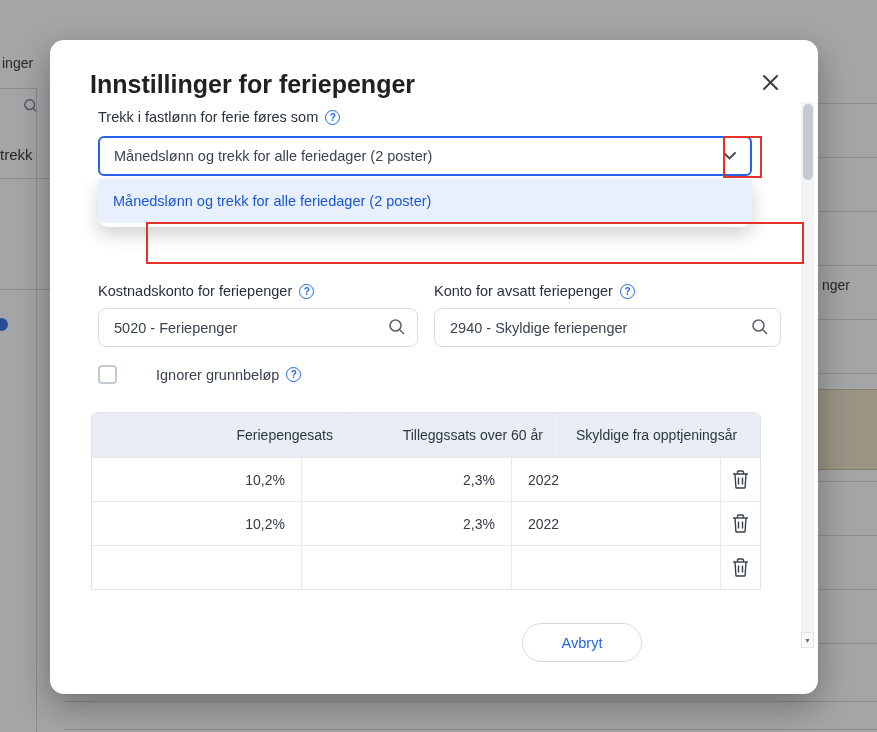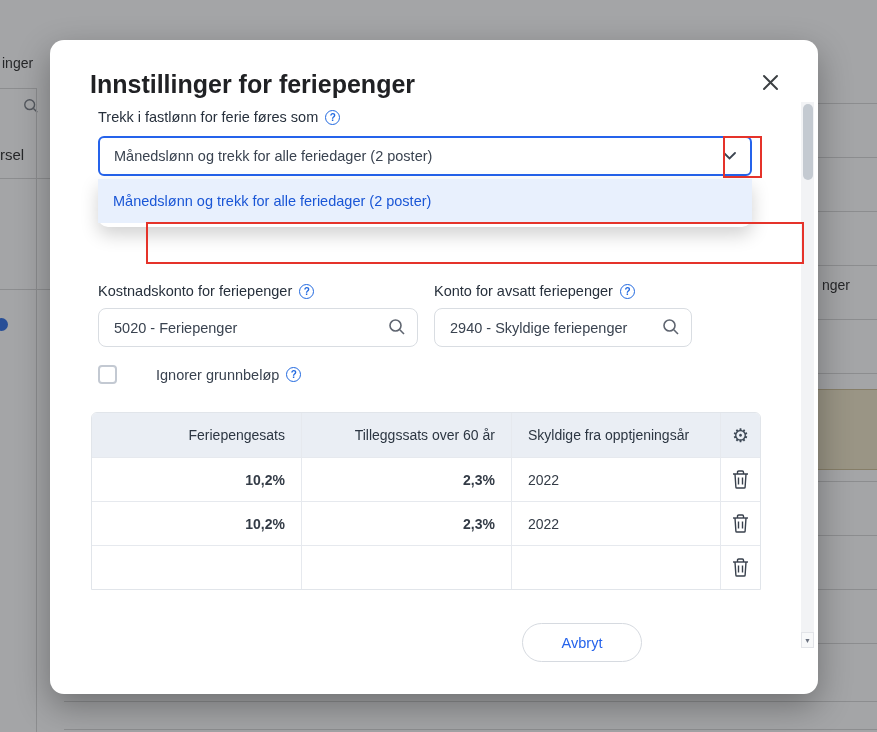--- a/index.html
+++ b/index.html
@@ -49,38 +49,38 @@
               box-shadow:0 8px 18px rgba(0,0,0,0.18); z-index:3; padding-bottom:4px; }
   .dd-option { height:44px; display:flex; align-items:center; padding:0 15px; font-size:14.5px; cursor:pointer; }
   .dd-selected { background:#e8f0fd; color:#1a56d6; }
   .dd-plain { color:#717b88; }
 
   .lbl-kostnad { left:48px; top:243px;text-align:right; }
   .lbl-avsatt { left:384px; top:243px; }
 
   .inp-wrap { position:absolute; height:39px; }
   .inp-kostnad { left:48px; top:268px; width:320px; }
-  .inp-avsatt { left:384px; top:268px; width:258px; }
+  .inp-avsatt { left:384px; top:268px; width:347px; }
   .inp-wrap input { width:100%; height:100%; border:1px solid #d9dde2; border-radius:8px; padding:0 38px 0 15px;
                     font-size:14.5px; color:#3a4350; font-family:inherit; background:#fff; }
   .inp-search { position:absolute; right:12px; top:10px; }
 
   .chk-row { position:absolute; left:48px; top:325px; display:flex; align-items:center;gap:28px; }
   .checkbox { width:19px; height:19px; border:2px solid #c3c9d2; border-radius:4px; background:#fff; cursor:pointer; }
   .chk-label { margin-left:11px; font-size:14.5px; color:#3a4350; display:flex; align-items:center; }
 
   
   .ftable { position:absolute; left:41px; top:372px; width:670px; border:1px solid #e1e5ea; border-radius:6px 6px 0 0; overflow:hidden; }
   .t-row { display:grid; grid-template-columns:210px 210px 209px 39px; height:44px; background:#fff; }
-  .t-head { background:#eaeef4; }
+  .t-head { background:#eaeef4;padding-left:48px; }
   .t-cell { display:flex; align-items:center; padding:0 16px; font-size:14px; color:#333b46;
             border-right:1px solid #e6e9ee; border-top:1px solid #e6e9ee; overflow:hidden; white-space:nowrap; }
   .t-head .t-cell { border-top:none; color:#2c3642; font-weight:500; }
   .t-cell:last-child { border-right:none; }
-  .align-r { justify-content:flex-end;font-weight:bold; }
+  .align-r { justify-content:flex-end; }
   .align-c { justify-content:center; padding:0; }
   .icon-btn { background:none; border:none; cursor:pointer; display:flex; align-items:center; justify-content:center;
               width:100%; height:100%; }
   .gear { font-size:19px; color:#3f4a57; line-height:1; }
 
   
   .btn { position:absolute; height:39px; border-radius:20px; font-size:14.5px; cursor:pointer;
          display:flex; align-items:center; justify-content:center; font-family:inherit; }
   .btn-avbryt { left:472px; top:583px; width:120px; background:#fff; border:1px solid #d6dae0; color:#2563eb; font-weight:500; }
   .btn-lagre { left:607px; top:583px; width:122px; background:#2857dd; border:1px solid #2857dd; color:#fff; font-weight:600; }
@@ -103,21 +103,21 @@
 
   <div class="bg-frag bg-text-topleft">inger</div>
   <div class="bg-frag bg-search">
     <svg width="16" height="16" viewBox="0 0 18 18" fill="none" stroke="#7a7f87" stroke-width="1.6">
       <circle cx="7.5" cy="7.5" r="5.5"></circle>
         <line x1="11.8" y1="11.8" x2="16" y2="16"></line>
     </svg>
   </div>
   <div class="bg-frag bg-vline"></div>
   <div class="bg-frag bg-hline-a"></div>
-  <div class="bg-frag bg-text-left">rsel</div>
+  <div class="bg-frag bg-text-left">trekk</div>
   <div class="bg-frag bg-hline-b"></div>
   <div class="bg-frag bg-hline-c"></div>
   <div class="bg-frag bg-bluedot"></div>
   <div class="bg-frag bg-rightstrip"></div>
   <div class="bg-frag bg-beige"></div>
   <div class="bg-frag bg-text-right">nger</div>
   <div class="bg-frag bg-botline-a"></div>
   <div class="bg-frag bg-botline-b"></div>
 
   <div class="overlay"></div>

